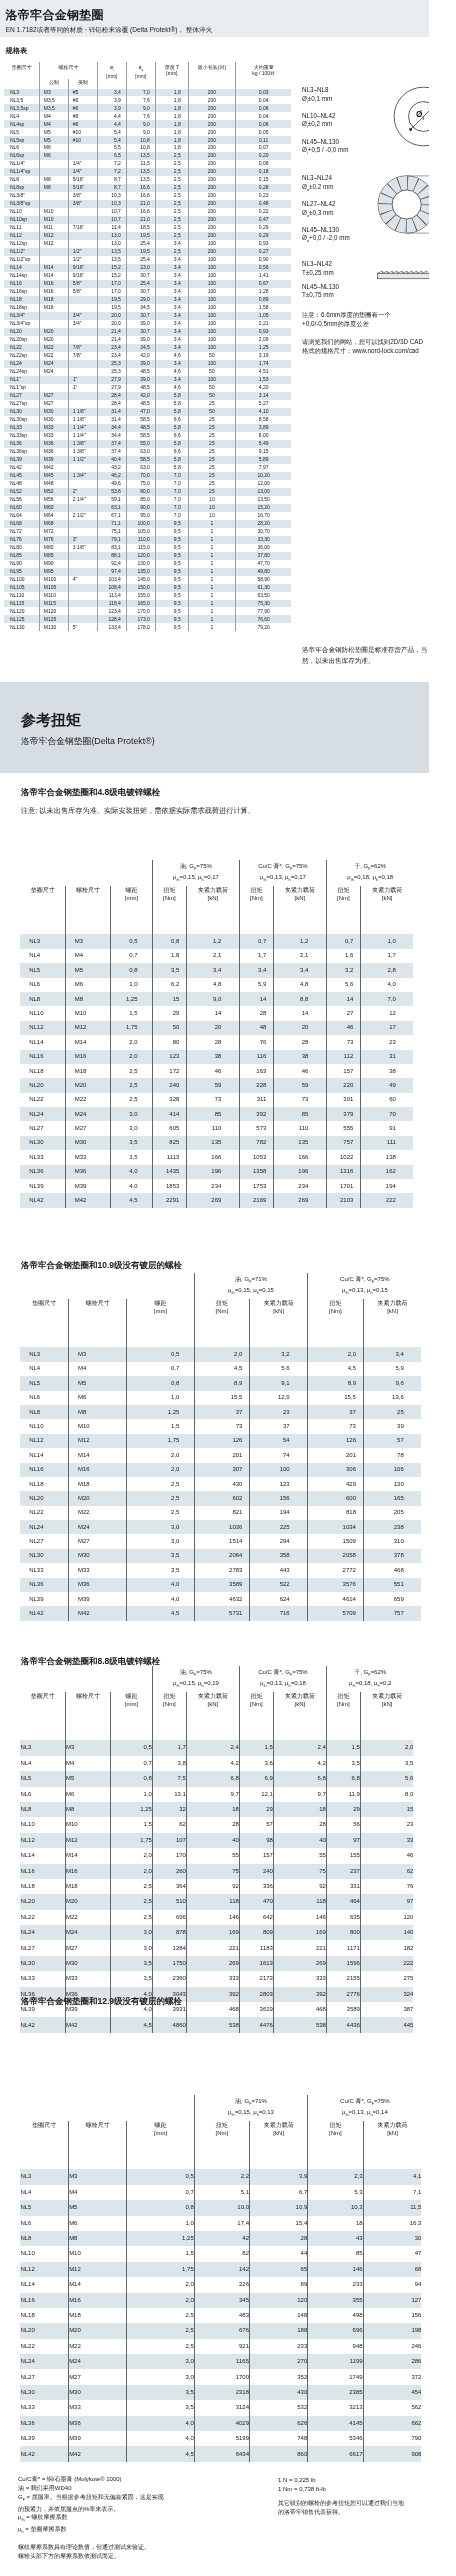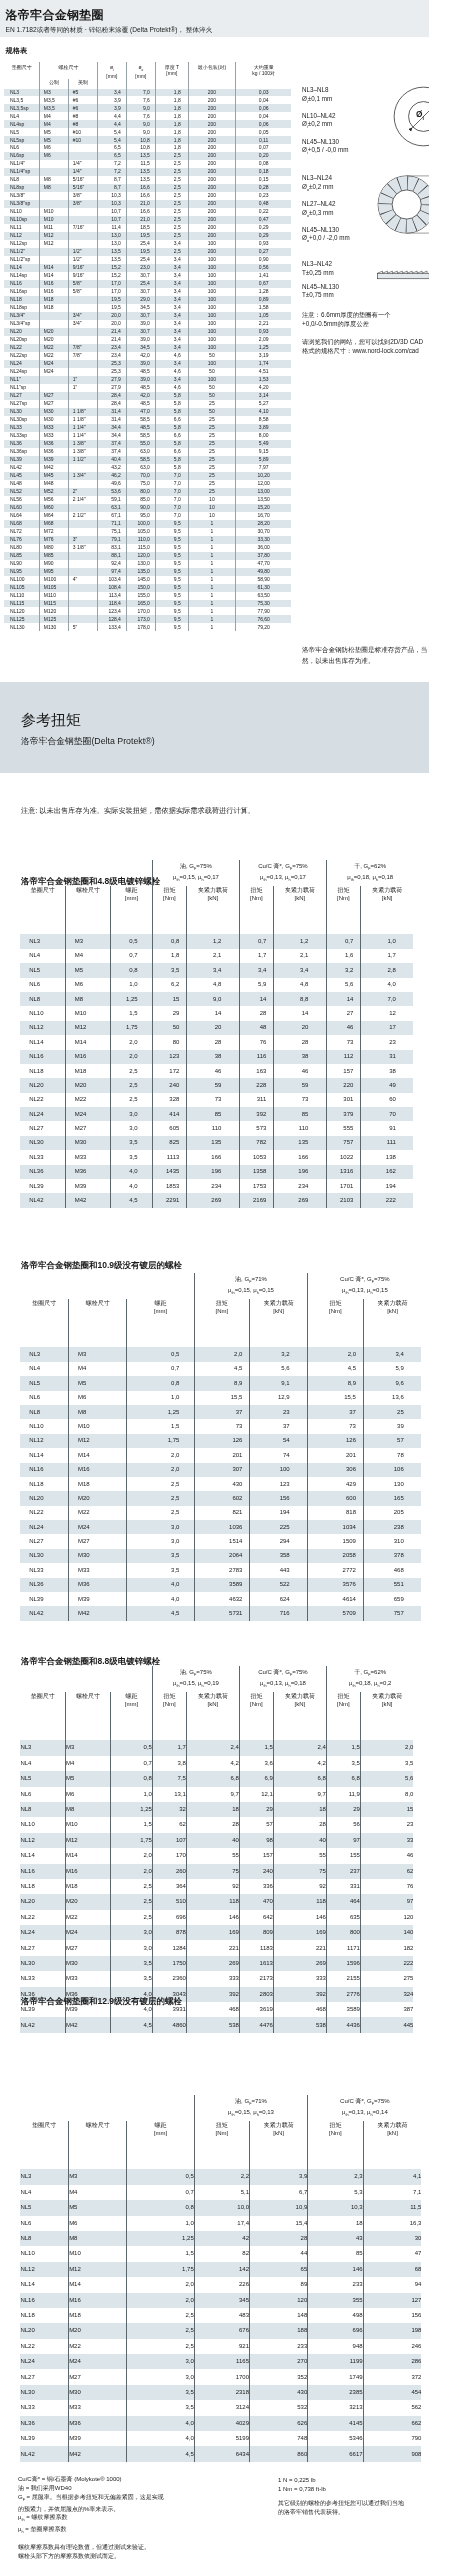--- a/index.html
+++ b/index.html
@@ -49,27 +49,27 @@
   .tol-list{width:74px;flex:none;}
   .ln{font-size:6.3px;line-height:8.5px;min-height:3.3px;}
   .ln-gap{height:5.5px;}
   .fig{position:relative;flex:none;margin-left:auto;}
   .fig-label{position:absolute;font-size:8.3px;font-weight:700;}
   .note{margin:0 0 10px 0;font-size:6.3px;line-height:8.8px;}
   #stock-note{position:absolute;top:645px;left:302px;width:151px;margin:0;font-size:6.6px;line-height:10.5px;}
 
   
   #torque-band{position:absolute;top:682px;left:0;width:457px;height:91px;background:var(--band-blue);padding:29px 0 0 21px;}
-  #torque-band h2{margin:0 0 5.5px 0;font-size:15px;font-weight:400;}
+  #torque-band h2{margin:0 0 5.5px 0;font-size:15px;font-weight:700;}
   #torque-band .sub{font-size:8.8px;}
   #torque-note{position:absolute;top:799px;left:21px;width:424px;font-size:7.2px;}
 
   
   .t-title{position:absolute;left:21px;margin:0;font-size:8.5px;font-weight:700;}
-  #t1-title{top:876px}#t2-title{top:1260px}#t3-title{top:1656px}#t4-title{top:1996px}
+  #t1-title{top:787px}#t2-title{top:1260px}#t3-title{top:1656px}#t4-title{top:1996px}
   table.torque{position:absolute;left:20.4px;border-collapse:collapse;table-layout:fixed;}
   #t1{top:860px}#t2{top:1273px}#t3{top:1666px}#t4{top:2095px}
   .torque.g3{width:393px}
   .torque.g3 col.w{width:45px}.torque.g3 col.b{width:45px}.torque.g3 col.p{width:42px}
   .torque.g3 col.tq{width:34px}.torque.g3 col.cl{width:53px}
   .torque.g2{width:401px}
   .torque.g2 col.w{width:48px}.torque.g2 col.b{width:58px}.torque.g2 col.p{width:67px}
   .torque.g2 col.tq{width:55px}.torque.g2 col.cl{width:58px}
   .torque th{font-weight:400;font-size:6px;line-height:7.7px;text-align:center;vertical-align:top;}
   .torque .grp-row th{height:26.4px;padding-top:3.3px;}

